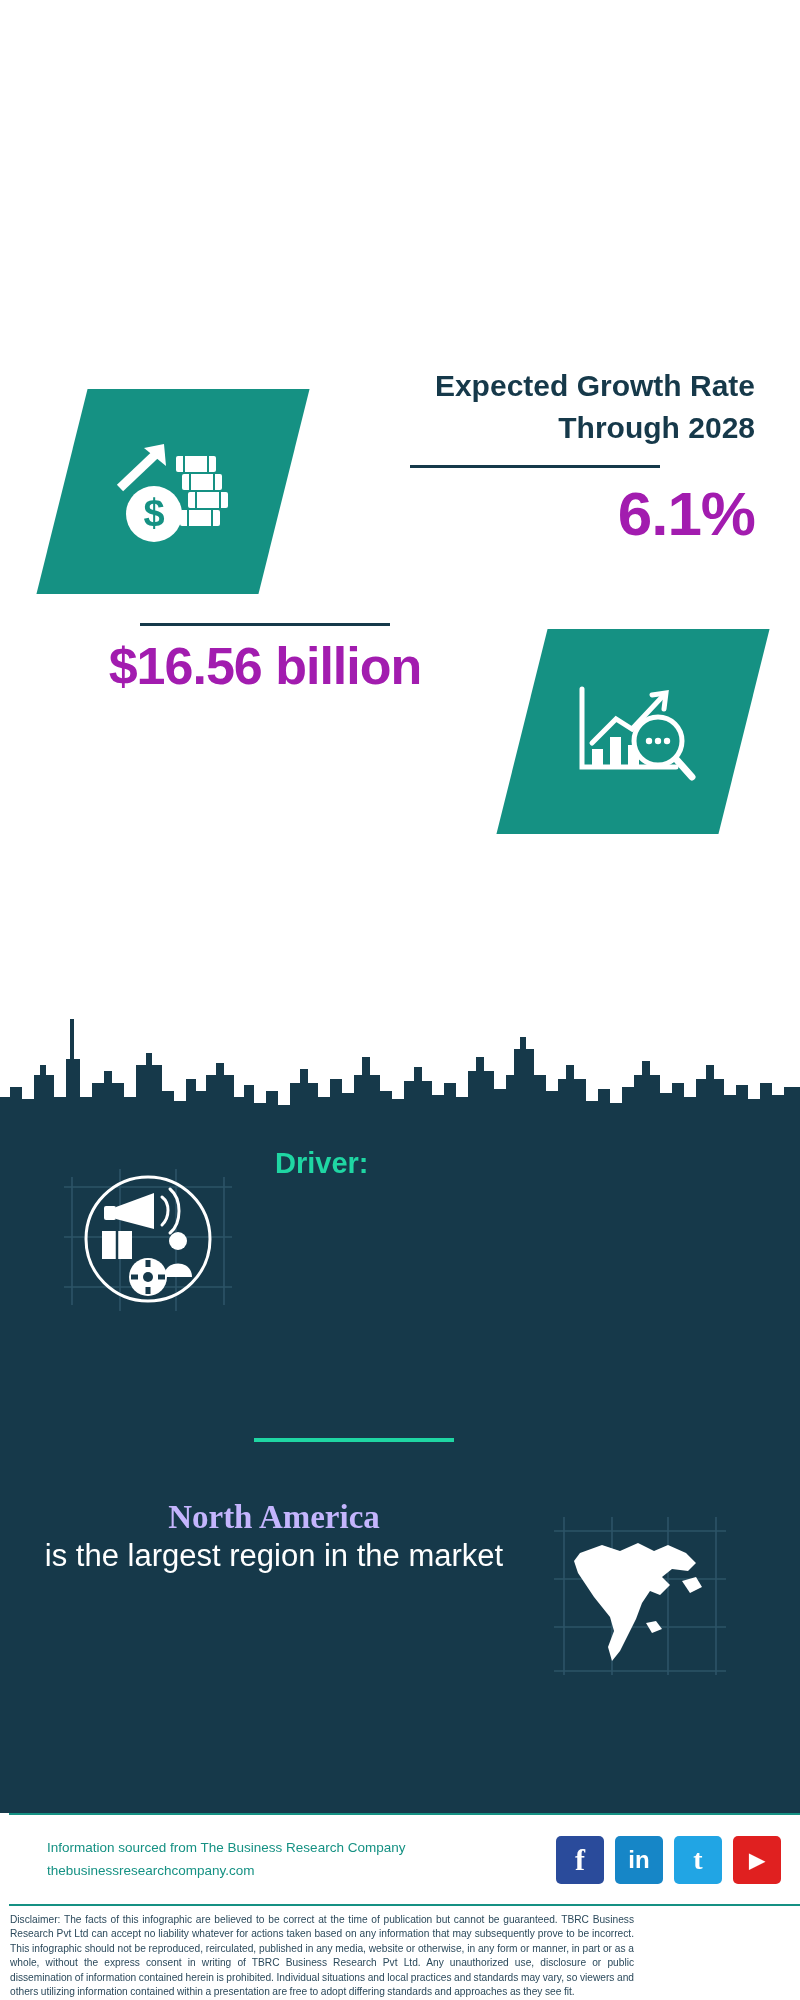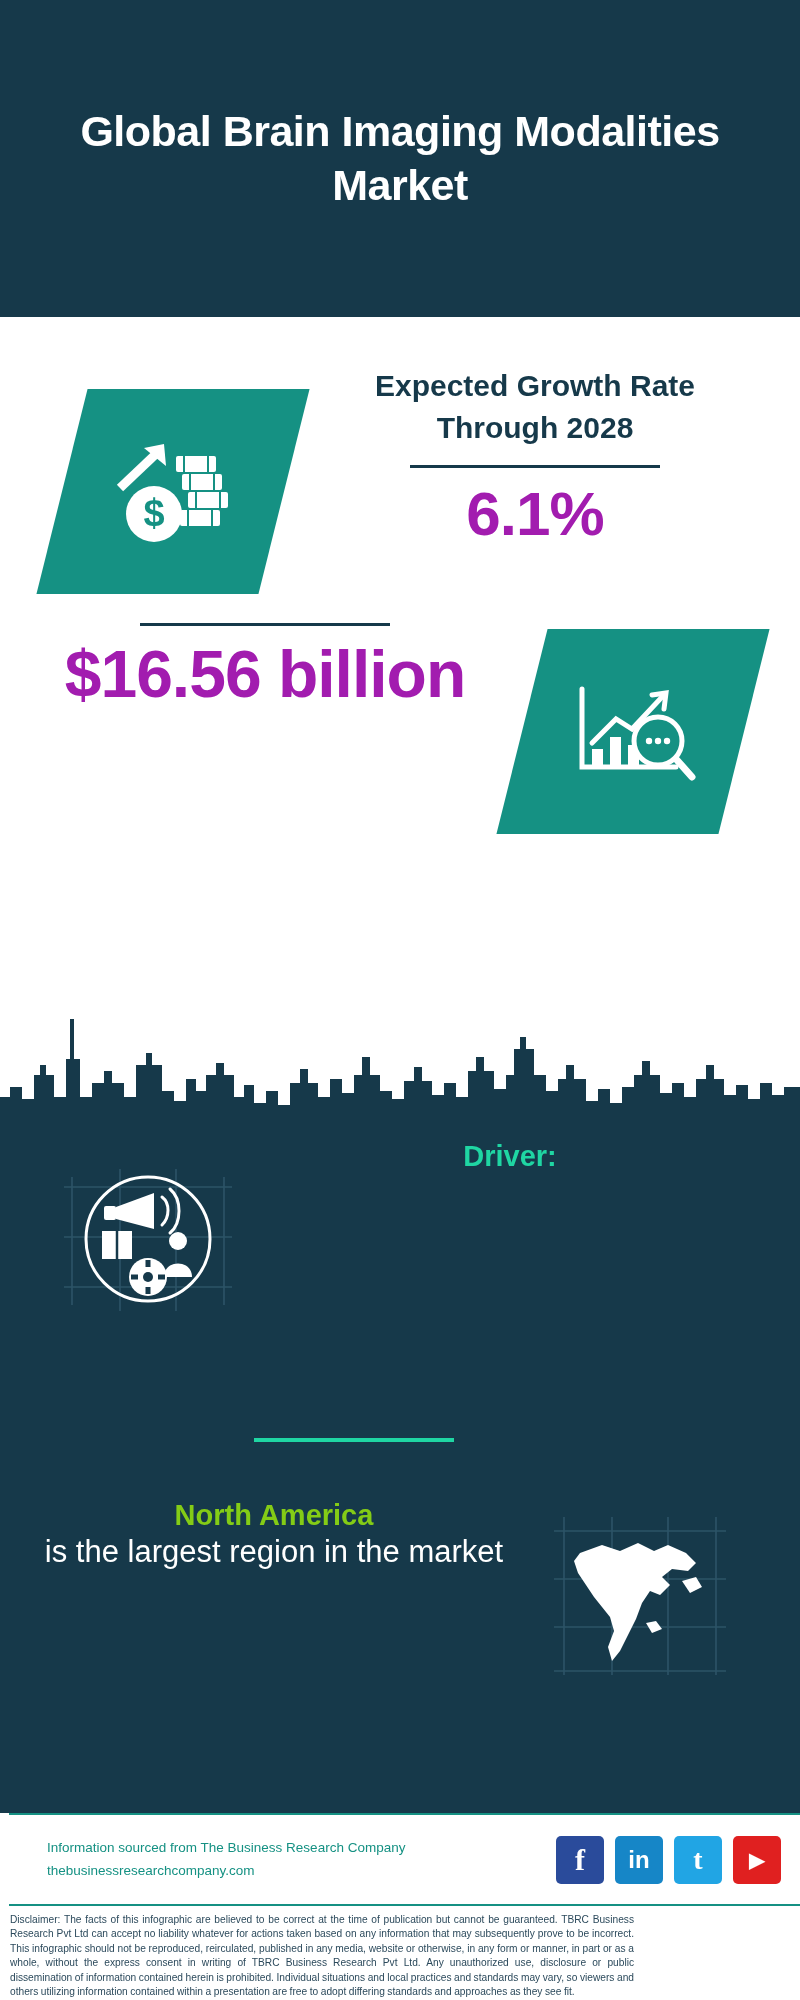--- a/index.html
+++ b/index.html
@@ -61,21 +61,21 @@
     display: flex; align-items: center; justify-content: center;
   }
   .stat1 .tile {
     left: 62px; top: 24px;
     width: 222px; height: 205px;
   }
   .stat1 .txt {
     position: absolute;
     left: 315px; top: 0;
     width: 440px;
-    text-align: center;
+    text-align: right;
   }
   .lab {
     color: #16394a;
     font-size: 30px;
     font-weight: bold;
     line-height: 1.4;
   }
   .rule {
     width: 250px; height: 3px;
     background: #16394a;
@@ -98,21 +98,21 @@
     left: 522px; top: 22px;
     width: 222px; height: 205px;
   }
   .stat2 .txt {
     position: absolute;
     left: 30px; top: 0;
     width: 470px;
     text-align: center;
   }
   .stat2 .rule { background: #16394a; width: 250px; }
-  .stat2 .val { font-size: 66px; }
+  .stat2 .val { font-size: 52px; }
 
   
   .lower {
     position: absolute;
     left: 0; top: 979px;
     width: 800px; height: 834px;
     background: #16394a;
   }
   .skyline {
     position: absolute;
@@ -124,23 +124,22 @@
     left: 0; top: 160px;
     width: 800px; height: 220px;
   }
   .driver .gicon {
     position: absolute;
     left: 58px; top: 20px;
     width: 180px; height: 160px;
   }
   .driver .txt {
     position: absolute;
-    left: 275px; top: 1px;
+    left: 275px; top: 8px;
     width: 470px;
-    text-align: center;
   }
   .dtitle {
     color: #1fd6a3;
     font-size: 29px;
     font-weight: bold;
     margin-bottom: 6px;
   }
   .dbody {
     color: #ffffff;
     font-size: 22.5px;
@@ -160,23 +159,24 @@
     left: 0; top: 520px;
     width: 800px; height: 220px;
   }
   .region .txt {
     position: absolute;
     left: 34px; top: 0;
     width: 480px;
     text-align: center;
   }
   .rtitle {
-    color: #84cc16;
-    font-size: 29px;
-    font-weight: bold;
+    color: #c4b5fd;
+    font-size: 33px;
+    font-weight: bold;
+    font-family: Liberation Serif, serif;
   }
   .rbody {
     color: #ffffff;
     font-size: 31px;
     line-height: 1.3;
     font-weight: normal;
   }
   .region .micon {
     position: absolute;
     left: 550px; top: 12px;
@@ -230,23 +230,20 @@
     text-align: justify;
     word-spacing: -0.3px;
   }
   svg { display: block; }
 </style>
 </head>
 <body>
 
 <div class="page">
 
-  <div class="header">
-    <h1>Global Brain Imaging Modalities Market</h1>
-  </div>
 
   <div class="mid">
 
     <div class="stat1">
       <div class="tile">
         <div class="tile-inner">
           <svg width="150" height="140" viewBox="0 0 150 140">
 
             <path d="M22 66 L60 30" stroke="#ffffff" stroke-width="9" fill="none"></path>
             <path d="M66 22 L68 44 L46 26 Z" fill="#ffffff"></path>

